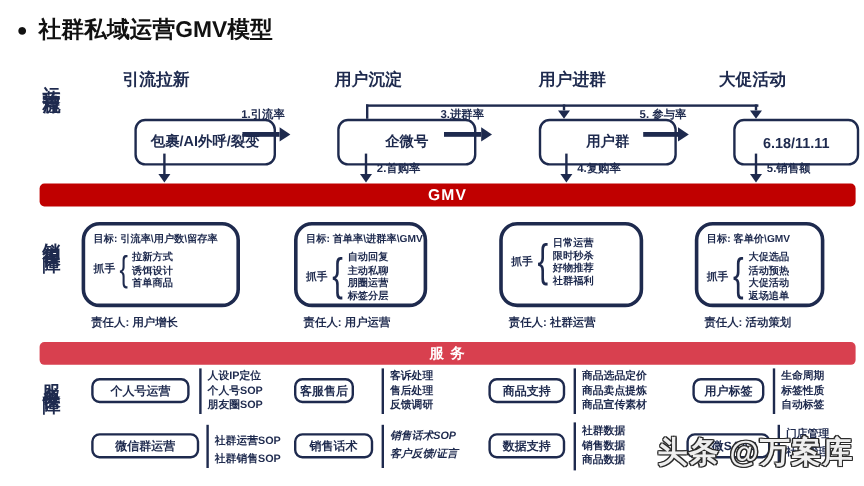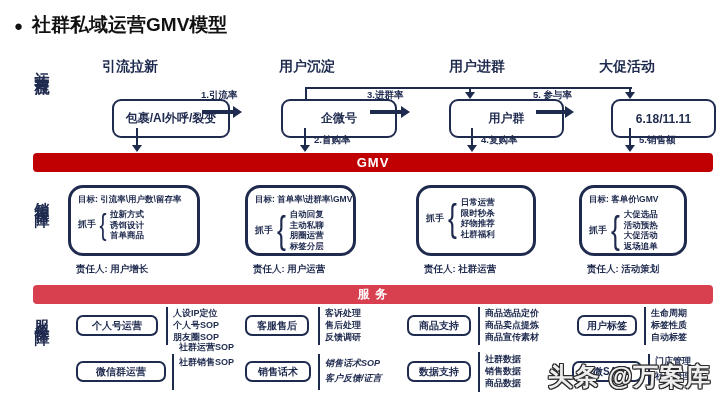--- a/index.html
+++ b/index.html
@@ -189,21 +189,21 @@
   <div class="redbar svcbar">服 务</div>
 
   <div class="gbox" style="left:76px;top:315px;width:82px;">个人号运营</div>
   <div class="vline" style="left:166px;top:307px;height:38px;"></div>
   <div class="gitems" style="left:173px;top:307px;">
     <div>人设IP定位</div>
     <div>个人号SOP</div>
     <div>朋友圈SOP</div>
   </div>
 
-  <div class="gbox" style="left:245px;top:315px;width:64px;text-align:center;">客服售后</div>
+  <div class="gbox" style="left:245px;top:315px;width:50px;text-align:center;">客服售后</div>
   <div class="vline" style="left:318px;top:307px;height:38px;"></div>
   <div class="gitems" style="left:325px;top:307px;">
     <div>客诉处理</div>
     <div>售后处理</div>
     <div>反馈调研</div>
   </div>
 
   <div class="gbox" style="left:407px;top:315px;width:64px;">商品支持</div>
   <div class="vline" style="left:478px;top:307px;height:38px;"></div>
   <div class="gitems" style="left:485px;top:307px;">
@@ -215,21 +215,21 @@
   <div class="gbox" style="left:577px;top:315px;width:60px;">用户标签</div>
   <div class="vline" style="left:644px;top:307px;height:38px;"></div>
   <div class="gitems" style="left:651px;top:307px;">
     <div>生命周期</div>
     <div>标签性质</div>
     <div>自动标签</div>
   </div>
 
   <div class="gbox" style="left:76px;top:361px;width:90px;">微信群运营</div>
   <div class="vline" style="left:172px;top:354px;height:36px;"></div>
-  <div class="gitems sp" style="left:179px;top:340px;">
+  <div class="gitems sp" style="left:179px;top:360px;">
     <div>社群运营SOP</div>
     <div>社群销售SOP</div>
   </div>
 
   <div class="gbox" style="left:245px;top:361px;width:66px;">销售话术</div>
   <div class="vline" style="left:318px;top:354px;height:36px;"></div>
   <div class="gitems sp" style="left:325px;top:356px;font-style:italic;">
     <div>销售话术SOP</div>
     <div>客户反馈/证言</div>
   </div>

